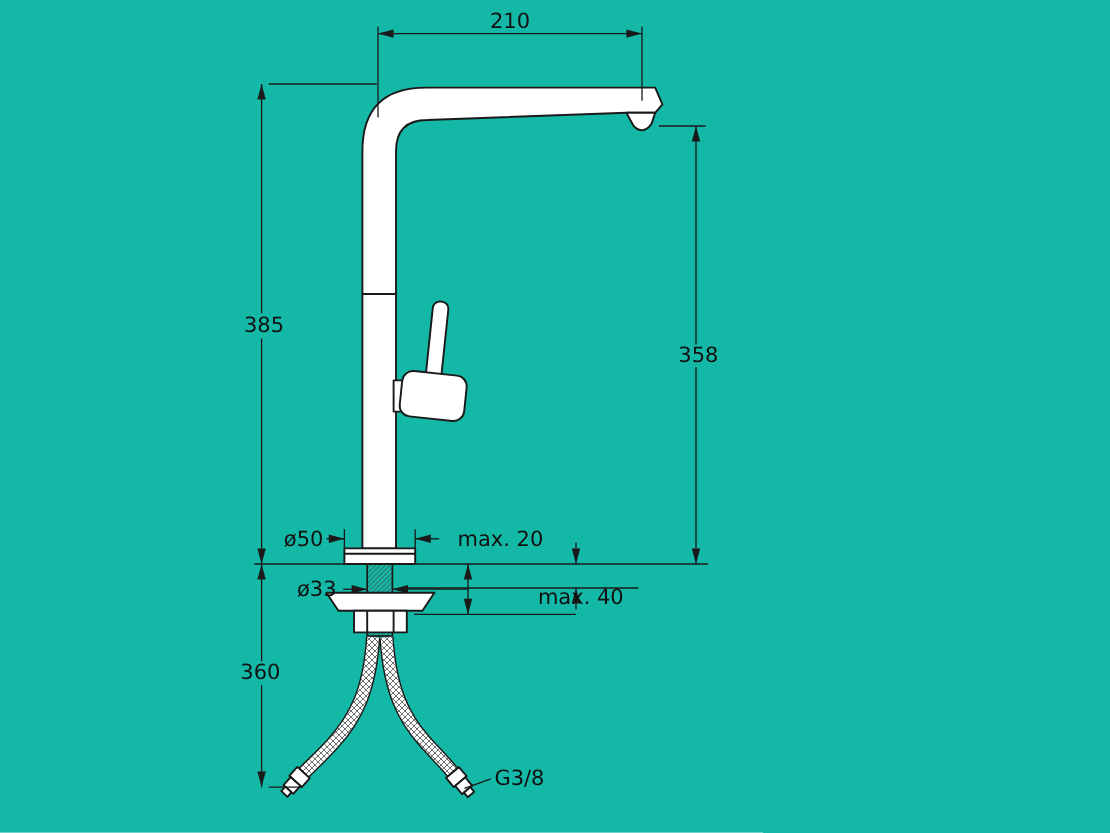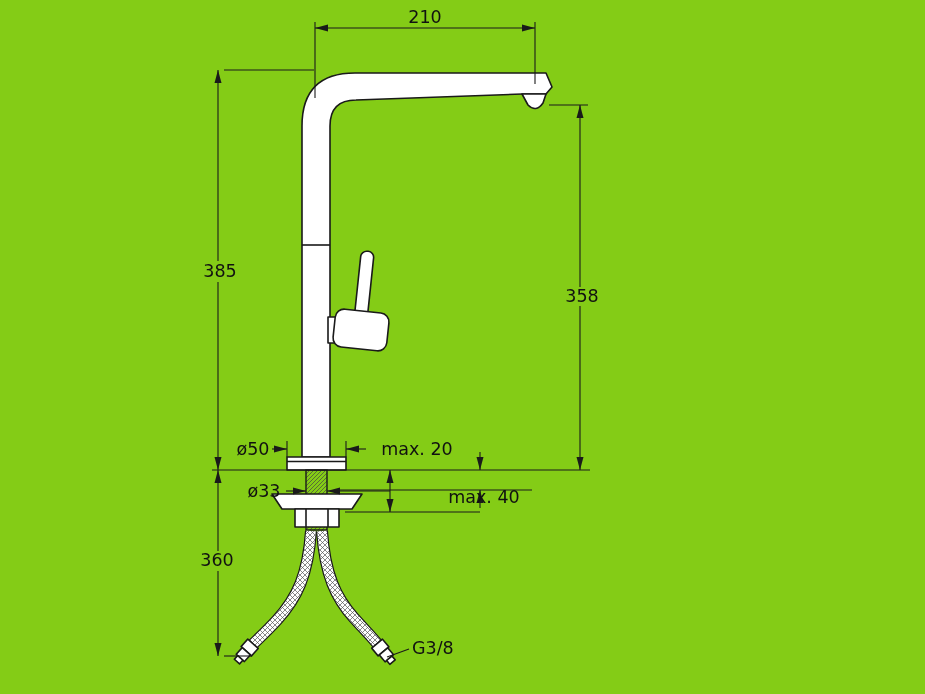--- a/index.html
+++ b/index.html
@@ -1,17 +1,17 @@
 <!DOCTYPE html>
 <html><head>
 <meta charset="utf-8">
 <style>
   html,body { margin:0; padding:0; background:#ffffff; }
   .frame {
-    width:925px; height:694px; background:#84cc16;
+    width:925px; height:694px; background:#14b8a6;
     position:relative; overflow:hidden;
     font-family:"DejaVu Sans", sans-serif;
   }
   svg { display:block; }
   .obj     { fill:#ffffff; stroke:#1a1a1a; stroke-width:1.6; stroke-linejoin:round; }
   .objline { fill:none;    stroke:#1a1a1a; stroke-width:1.6; }
   .dim     { fill:none;    stroke:#1a1a1a; stroke-width:1.1; }
   .hatched { fill:url(#thread); stroke:#1a1a1a; stroke-width:1.4; }
   .hose-outer { fill:none; stroke:#1a1a1a; stroke-width:12; stroke-linecap:butt; }
   .hose-inner { fill:none; stroke:#ffffff; stroke-width:9.6; stroke-linecap:butt; }

